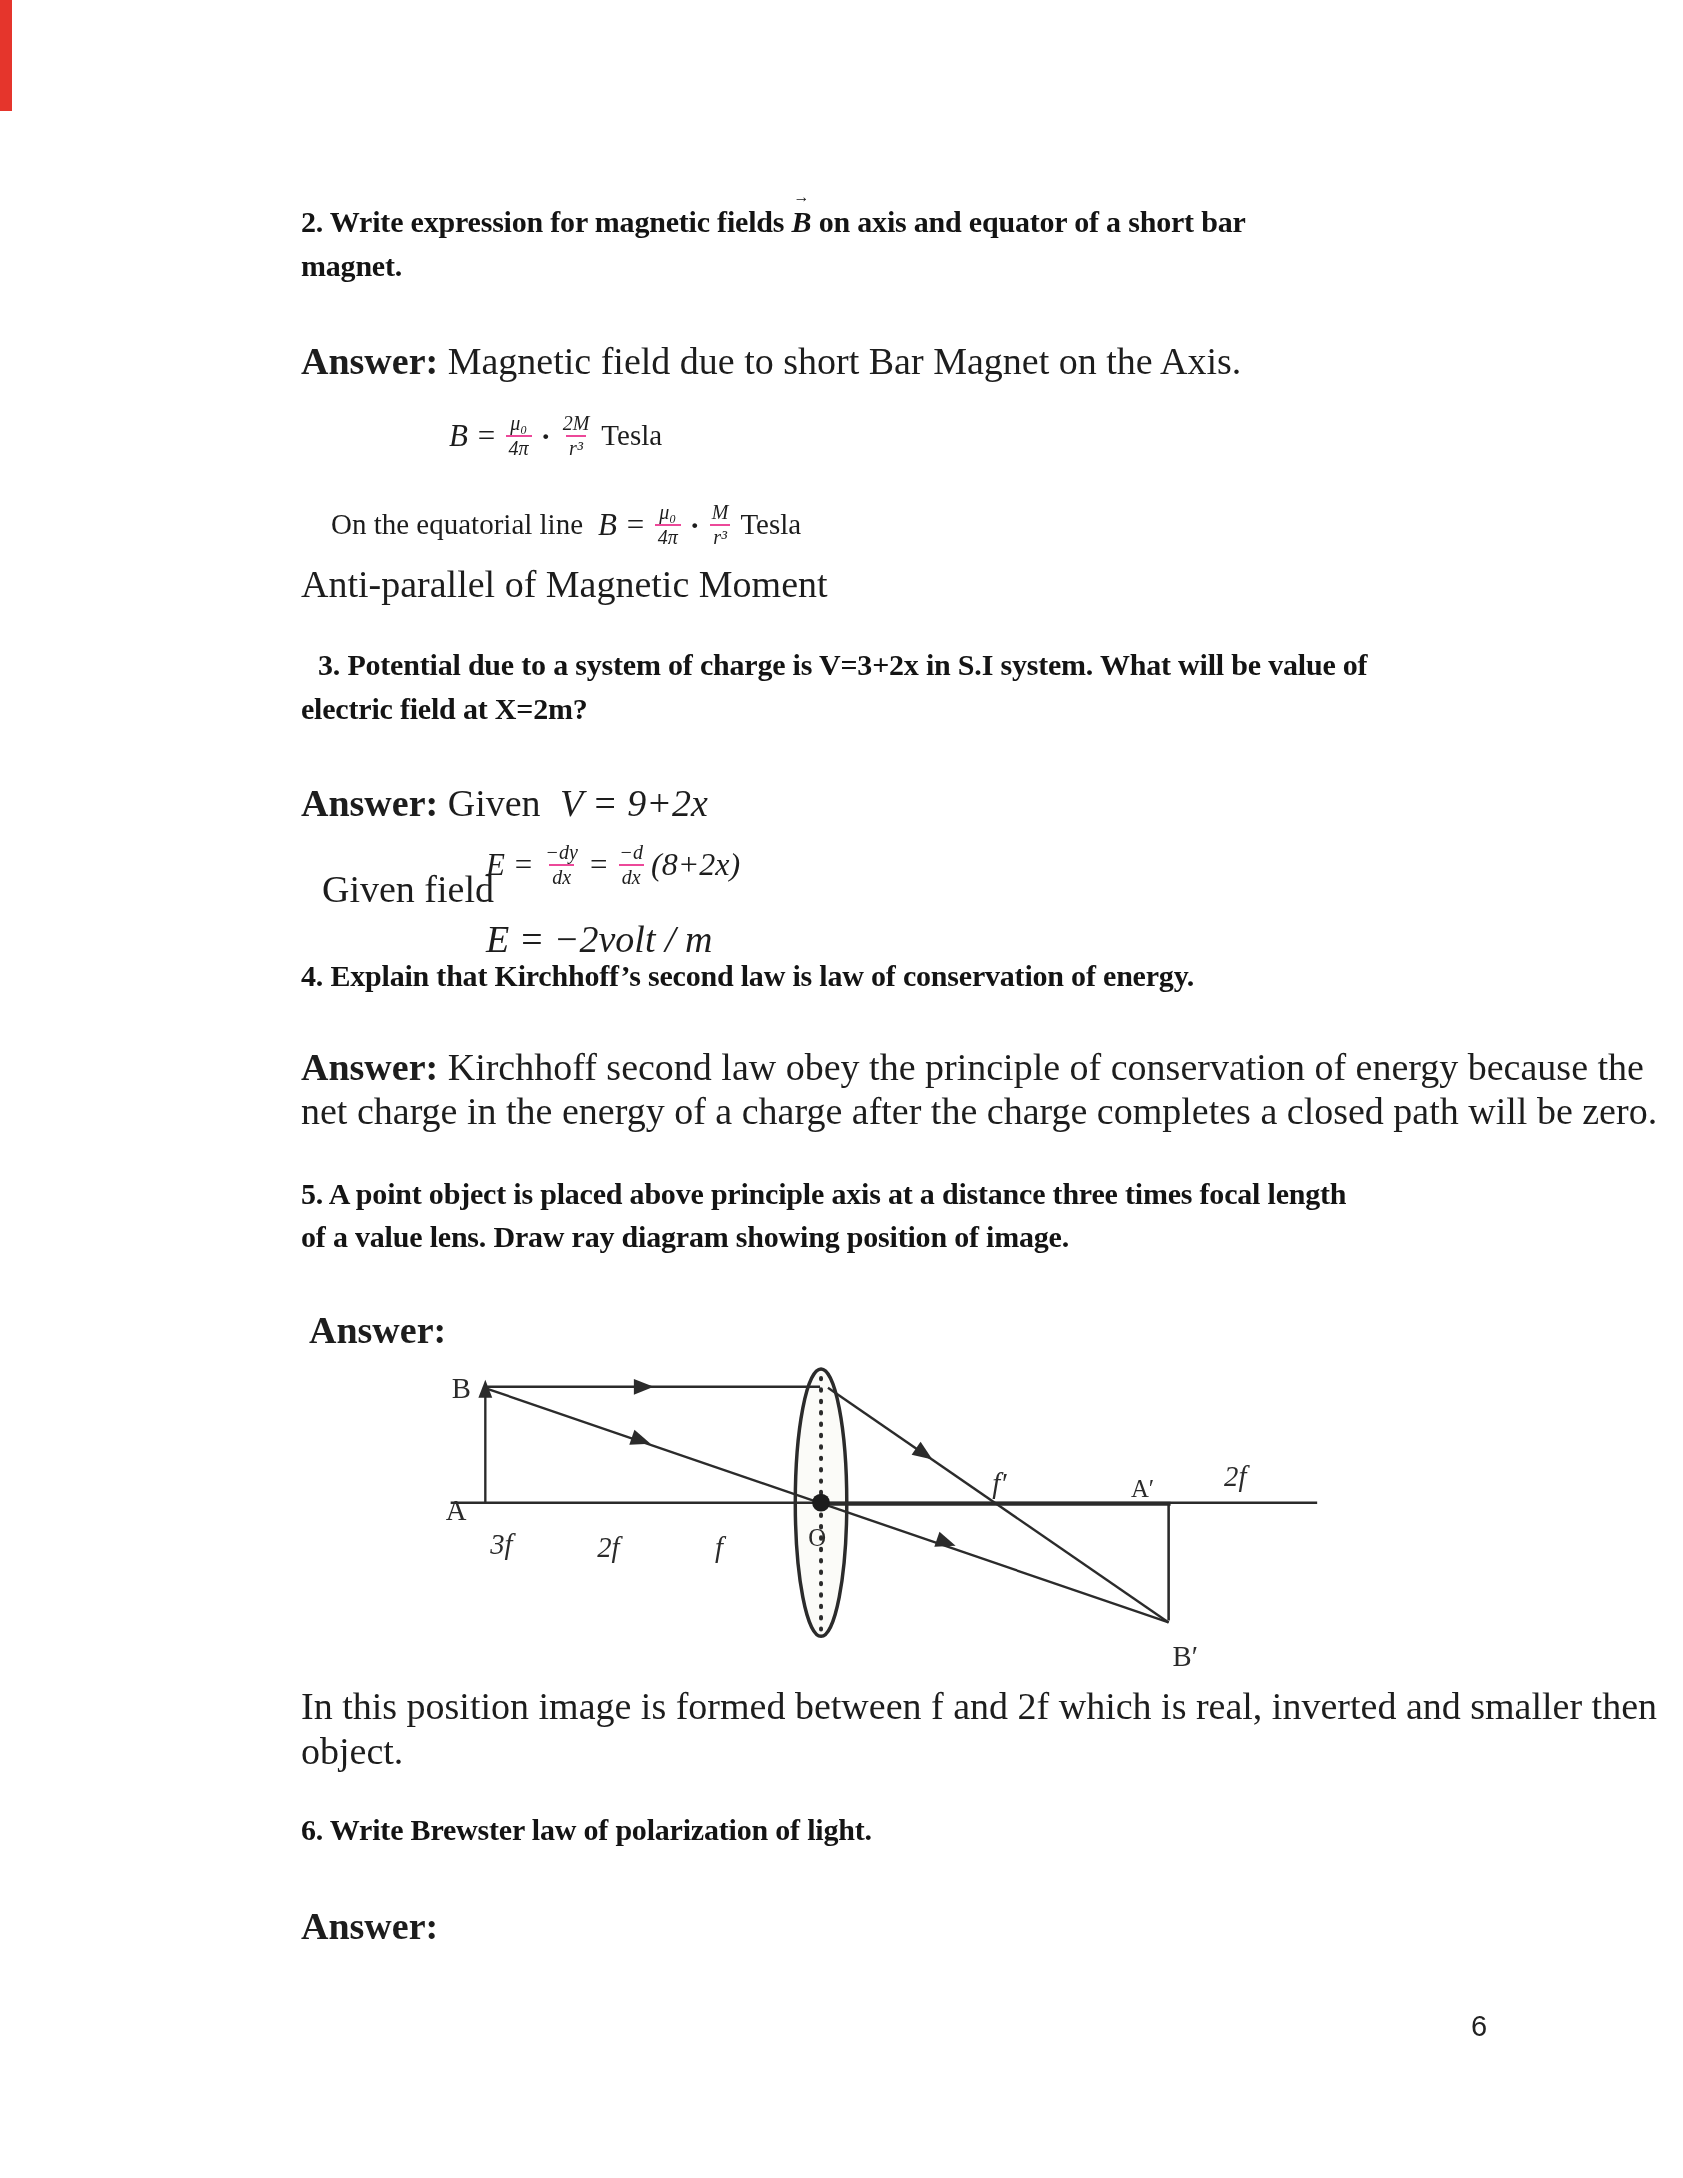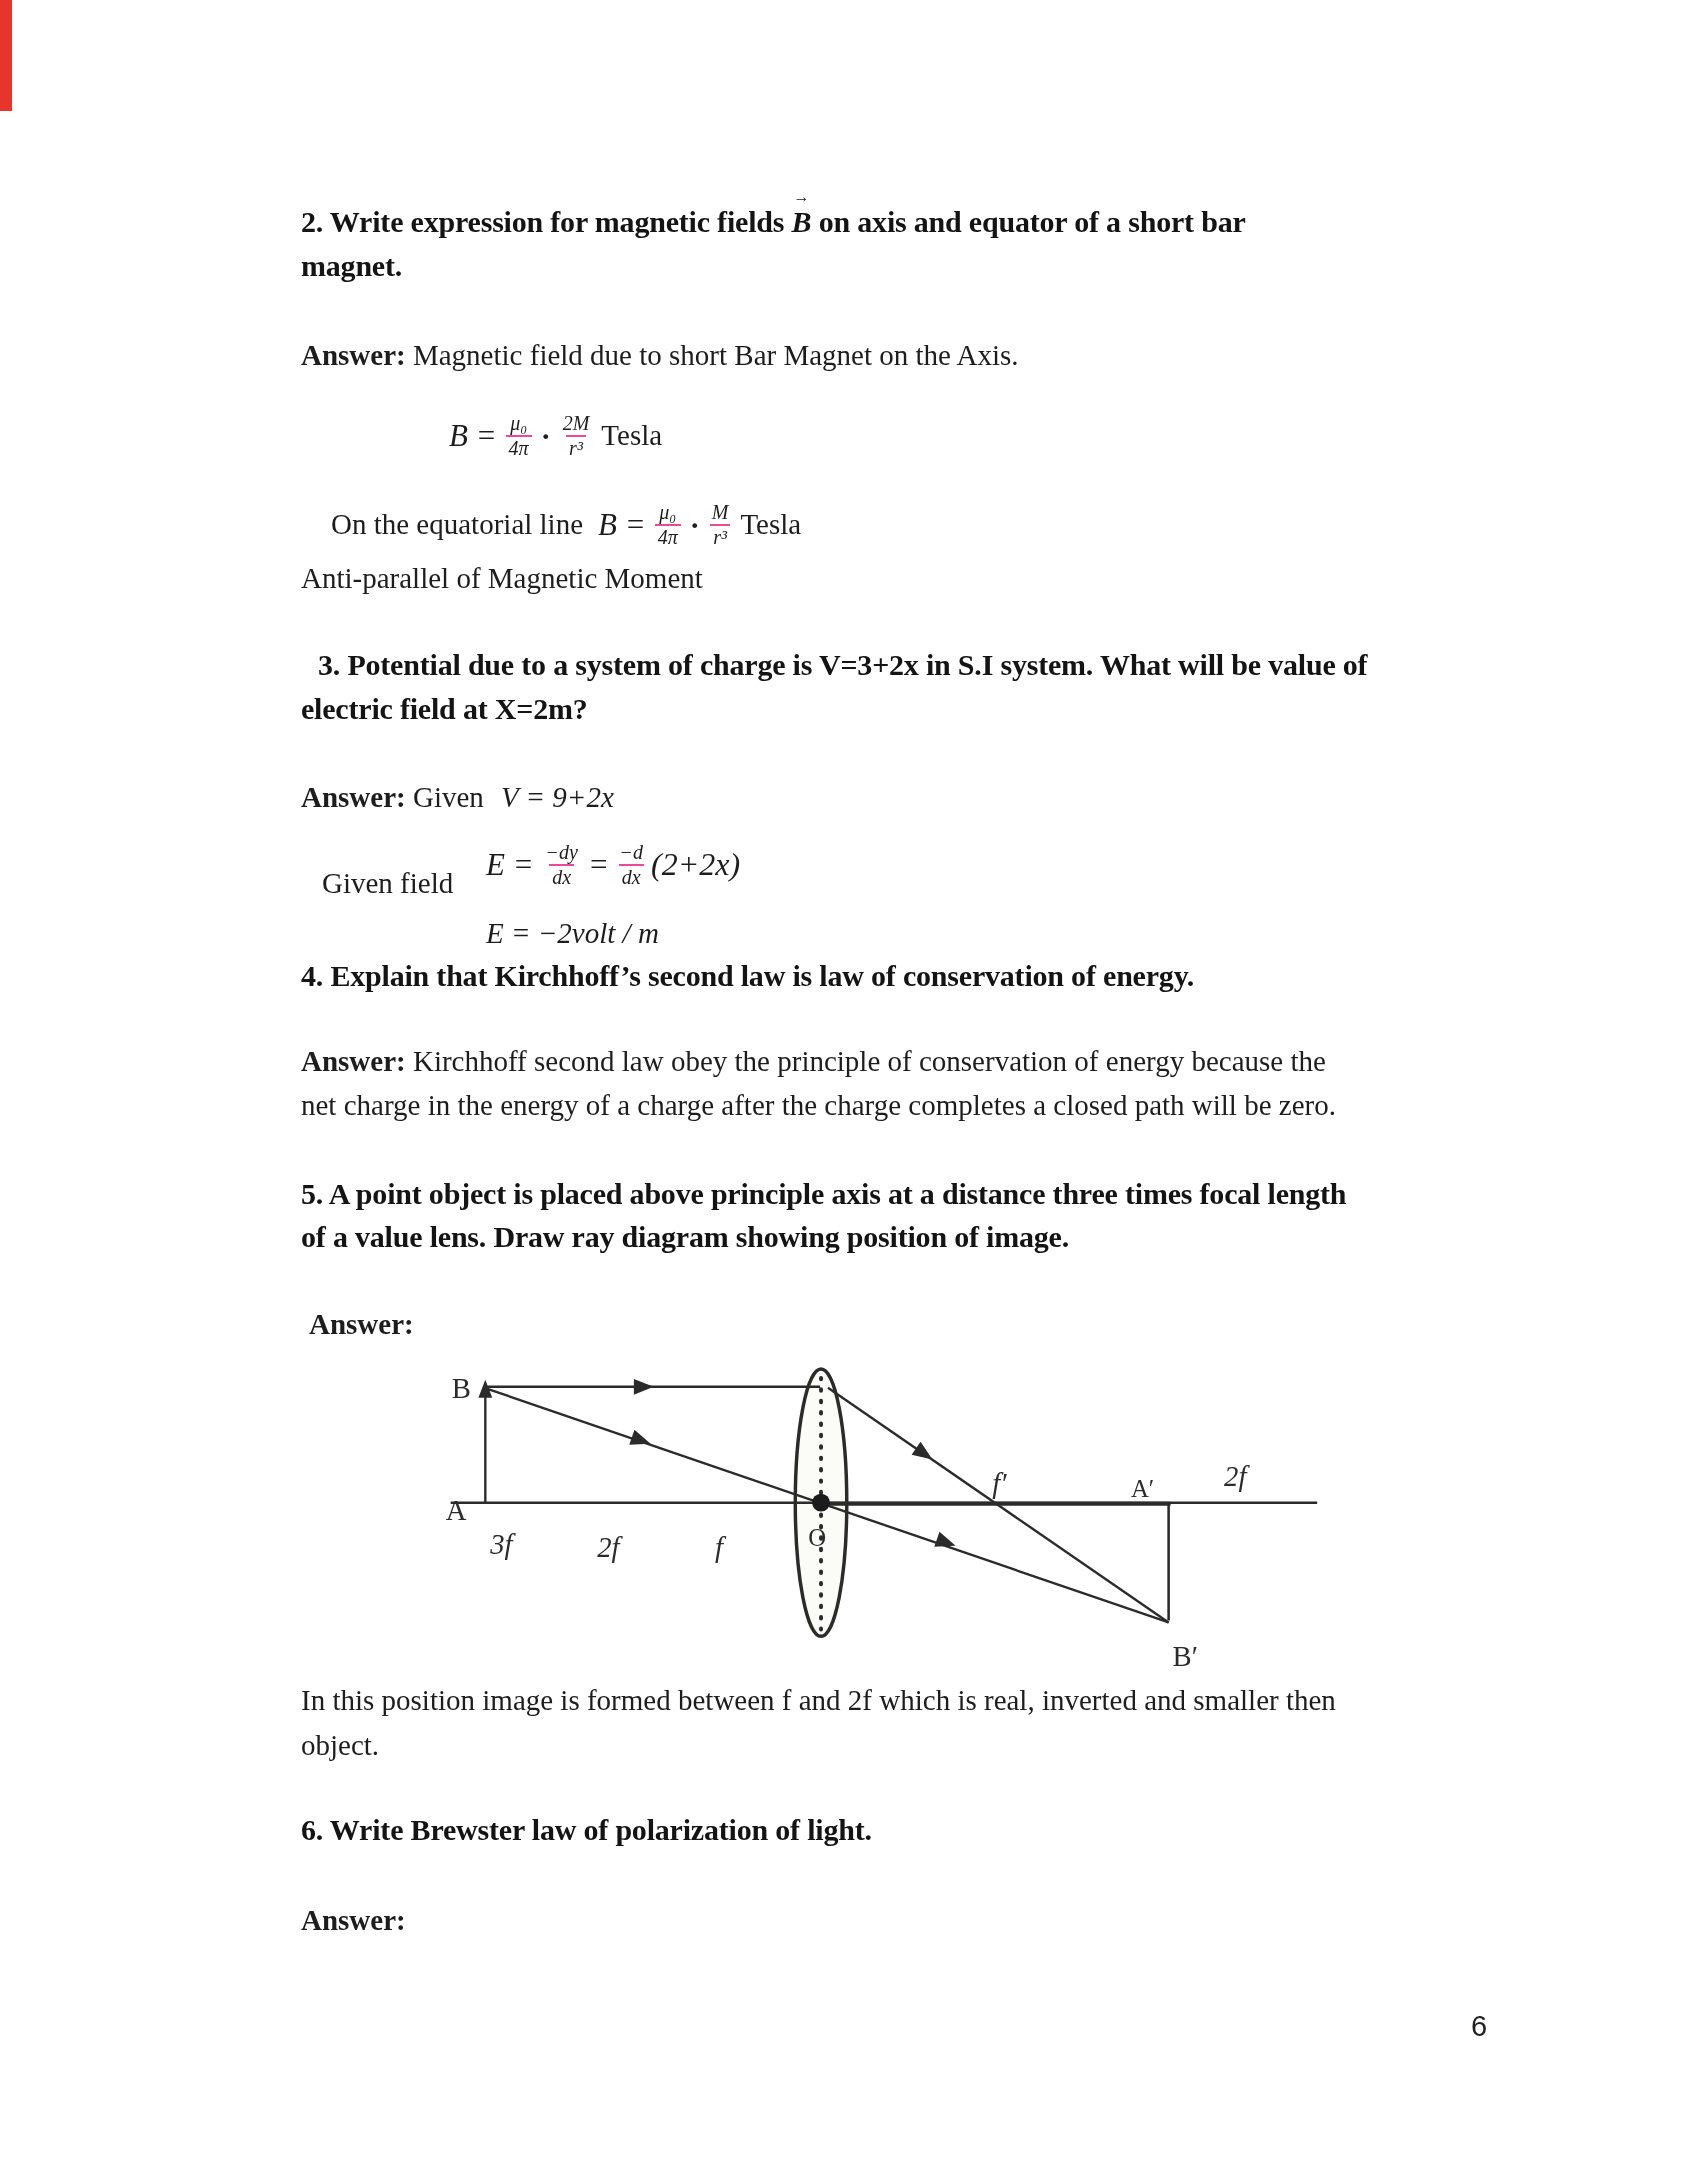--- a/index.html
+++ b/index.html
@@ -6,21 +6,21 @@
   body{
     width:1683px;height:2178px;
     background:#ffffff;
     position:relative;
     overflow:hidden;
     font-family:"Liberation Serif", serif;
     color:#1d1d1d;
   }
   .abs{position:absolute;}
   .h{font-weight:bold;color:#141414;font-size:30px;letter-spacing:-0.2px;white-space:nowrap;}
-  .body-t{font-size:29px;white-space:nowrap;}
+  .body-t{font-size:38px;white-space:nowrap;}
   .b{font-weight:bold;}
   .i{font-style:italic;}
   .red-strip{
     left:0;top:0;width:12px;height:111px;
     background:#e5352c;
   }
   
   .mrow{
     display:flex;align-items:center;gap:9px;
     font-size:31px;white-space:nowrap;
@@ -107,21 +107,21 @@
   <span class="i">E =</span>
   <span class="frac">
     <span class="num i">−dy</span>
     <span class="den i">dx</span>
   </span>
   <span>=</span>
   <span class="frac">
     <span class="num i">−d</span>
     <span class="den i">dx</span>
   </span>
-  <span class="i" style="font-size:32px;margin-left:-4px;">(2+2x)</span>
+  <span class="i" style="font-size:32px;margin-left:-4px;">(8+2x)</span>
 </div>
 
 <div class="abs body-t i" style="left:486px;top:917px;">E = −2volt / m</div>
 
 <div class="abs h" style="left:301px;top:959px;">4. Explain that Kirchhoff’s second law is law of conservation of energy.</div>
 <div class="abs body-t" style="left:301px;top:1045px;">
   <span class="b">Answer:</span>
   <span>Kirchhoff second law obey the principle of conservation of energy because the</span>
 </div>
 <div class="abs body-t" style="left:301px;top:1089px;">net charge in the energy of a charge after the charge completes a closed path will be zero.</div>

